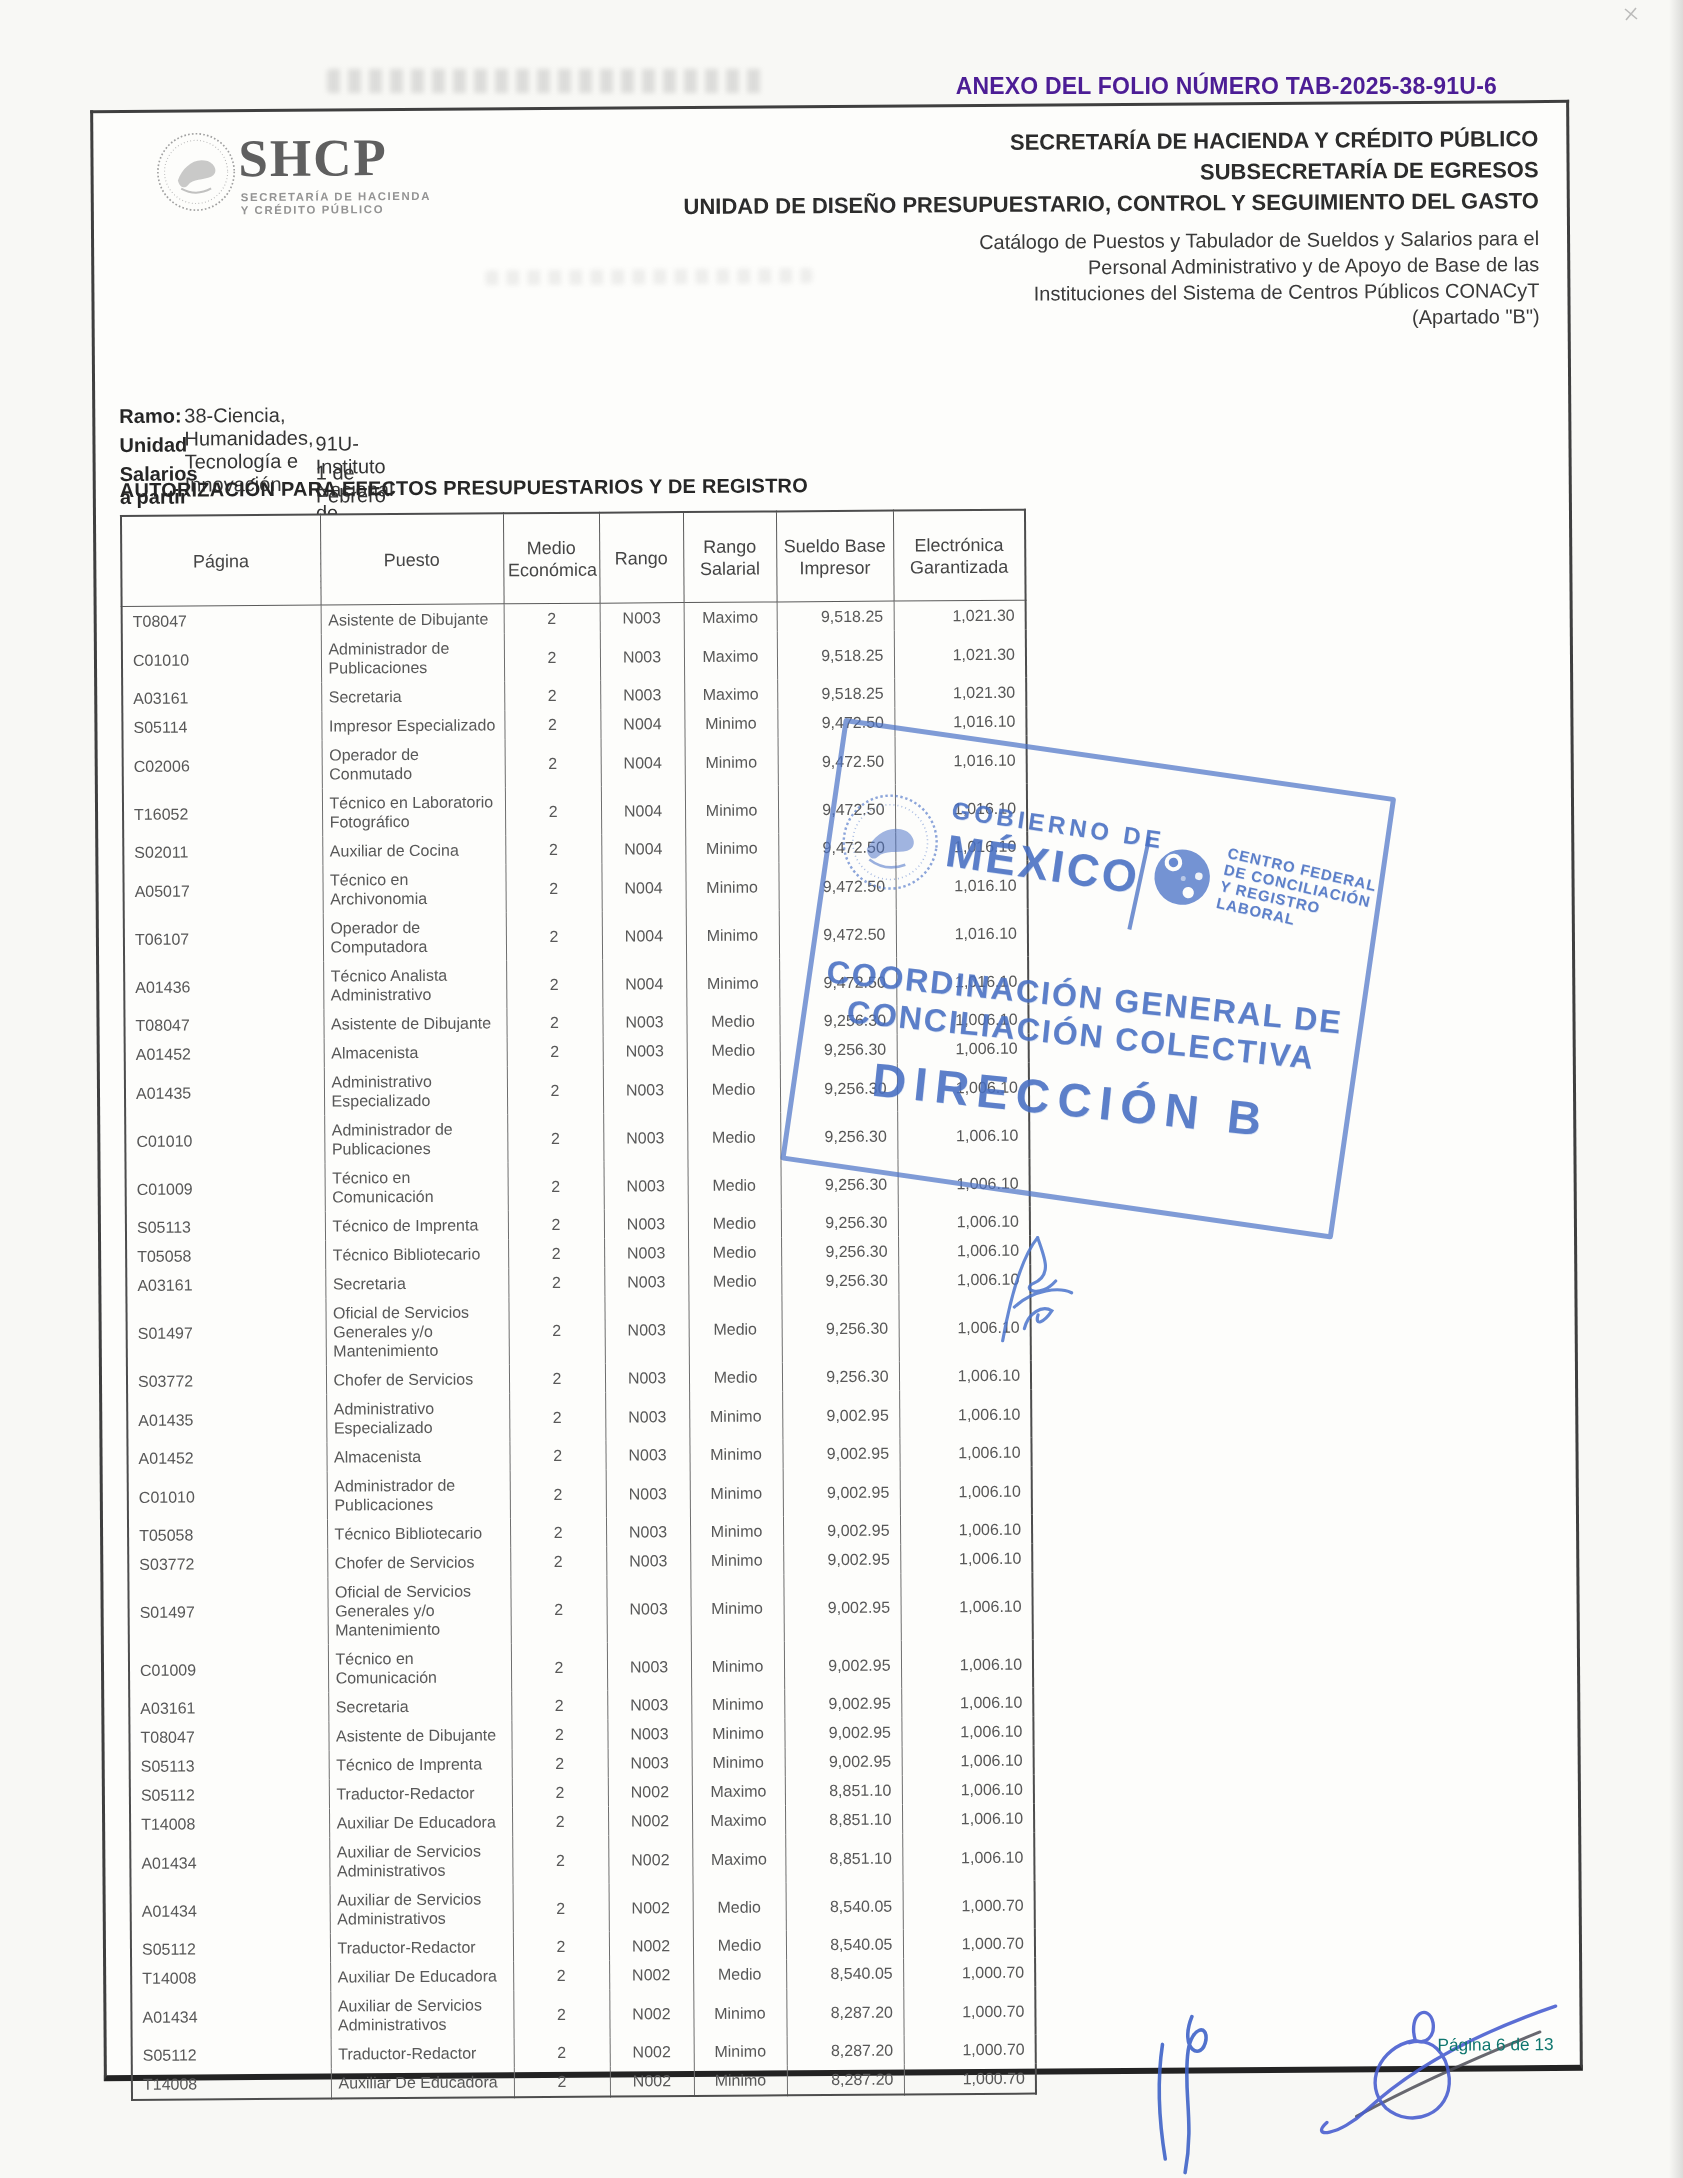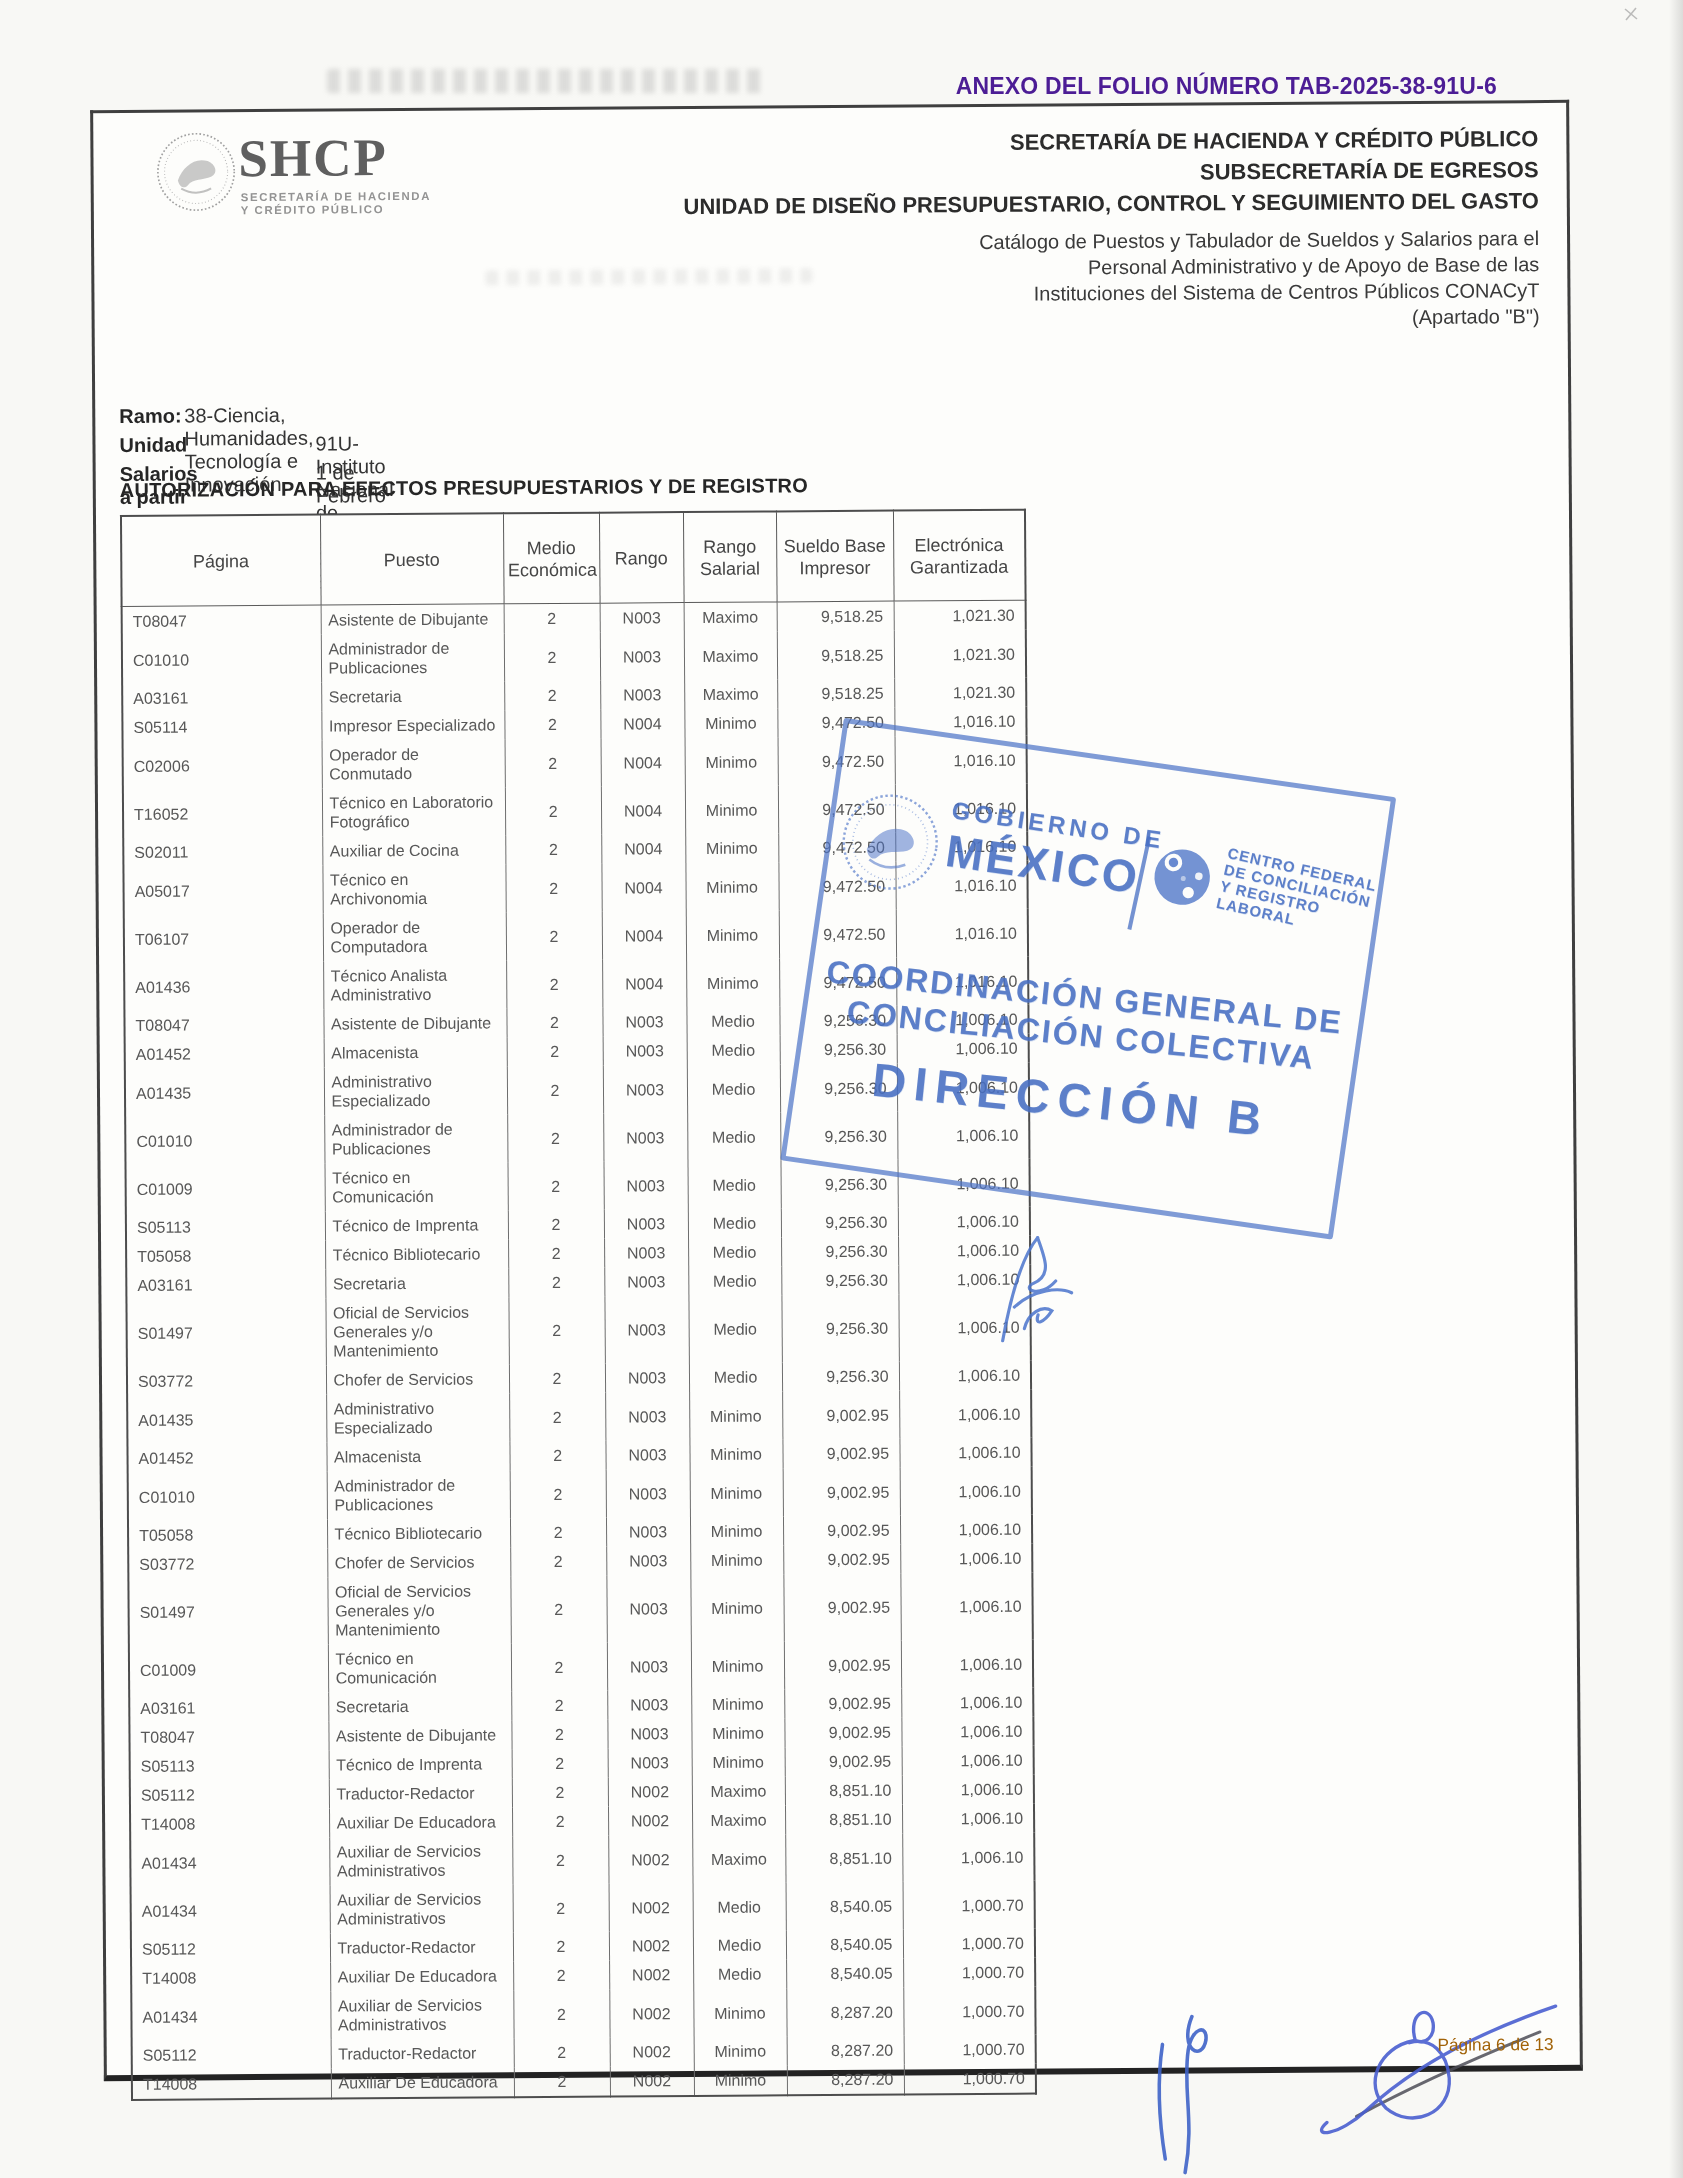--- a/index.html
+++ b/index.html
@@ -107,21 +107,21 @@
     position:absolute;left:0;top:313px;width:100%;text-align:center;
     transform:rotate(-2.3deg);font-weight:bold;font-size:47px;letter-spacing:8px;
   }
   
   .sig{position:absolute;}
   .sig-rubric{left:893px;top:1123px;width:94px;height:114px;}
   .sig-one{left:1042px;top:1905px;width:79px;height:168px;}
   .sig-two{left:1190px;top:1885px;width:277px;height:149px;}
   .page-num{
     position:absolute;right:26px;top:1931px;
-    font-size:17.3px;color:#a16207;
+    font-size:17.3px;color:#0f766e;
   }
 </style>
 </head>
 <body>
 
 <div class="annex-line">ANEXO DEL FOLIO NÚMERO TAB-2025-38-91U-6</div>
 
 <div class="ghost-smudge smudge-a"></div>
 <svg class="corner-x" viewBox="0 0 16 16">
   <line x1="2" y1="3" x2="14" y2="13" stroke="#8a8a8a" stroke-width="1.6"></line>

